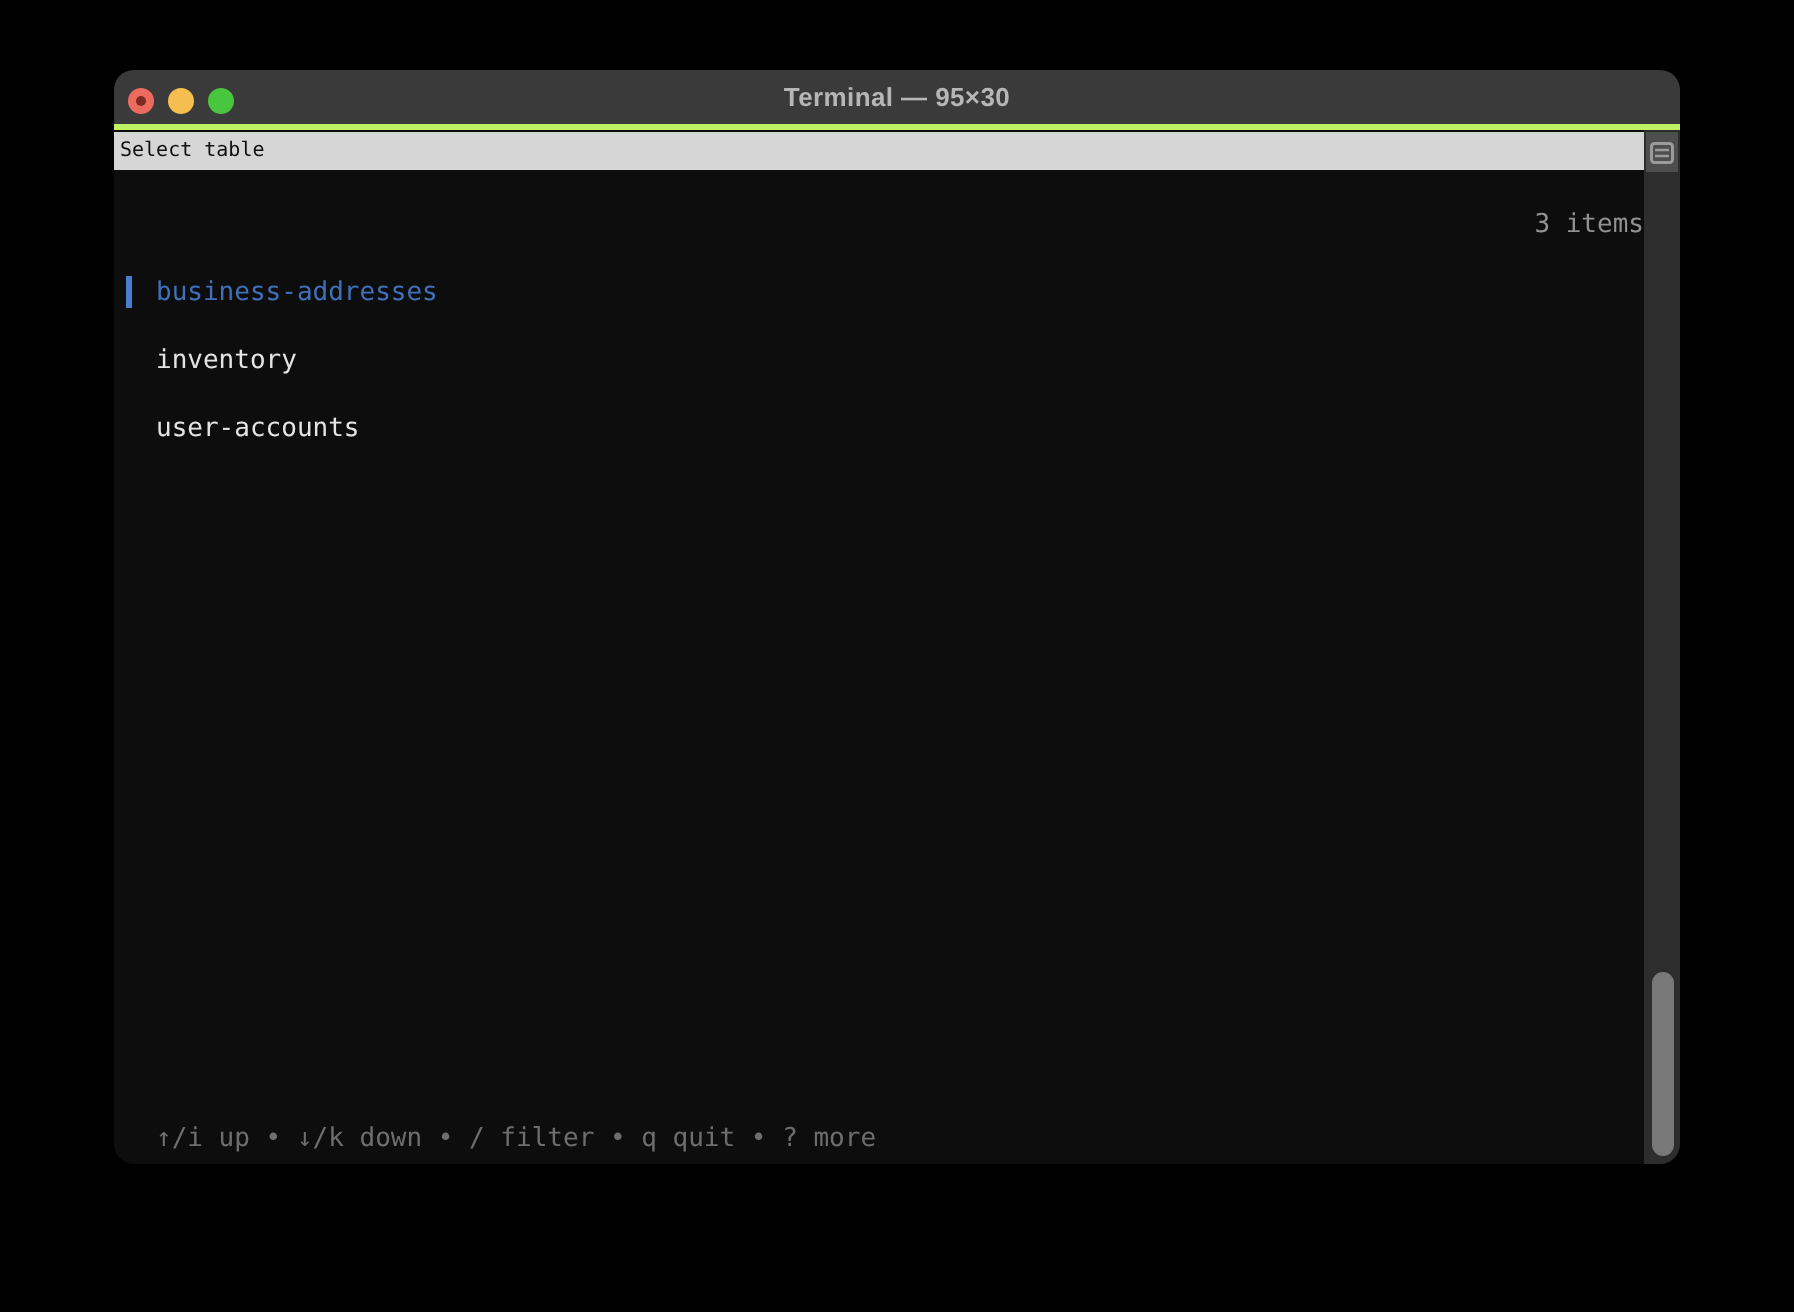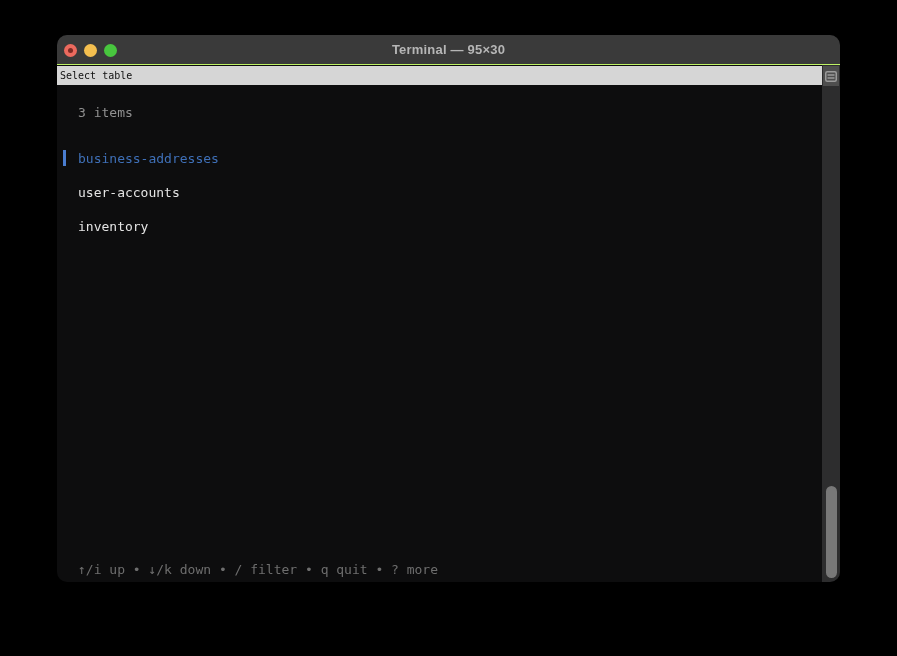--- a/index.html
+++ b/index.html
@@ -23,21 +23,21 @@
 
   .window{
     position:absolute;left:57px;top:35px;width:783px;height:547px;
     border-radius:10px;overflow:hidden;background:var(--terminal-bg);
     box-shadow:0 18px 40px rgba(0,0,0,0.8);
   }
 
   
   .titlebar{
     position:relative;height:30px;background:var(--titlebar-bg);
-    border-bottom:1px solid #bef264;
+    border-bottom:3px solid #bef264;
     display:flex;align-items:center;justify-content:center;
   }
   .traffic-lights{
     position:absolute;left:7px;top:0;height:30px;
     display:flex;align-items:center;gap:7px;
   }
   .light{width:13px;height:13px;border-radius:50%;position:relative;}
   .light .inner-dot{
     position:absolute;left:4px;top:4px;width:5px;height:5px;border-radius:50%;
   }
@@ -51,22 +51,23 @@
   .content{position:absolute;left:0;top:0;right:18px;bottom:0;}
 
   .app-header{
     margin-top:1px;height:19px;line-height:19px;
     background:var(--header-bg);color:var(--header-fg);
     padding-left:3px;font-size:10px;
   }
 
   .list-area{position:absolute;top:39px;left:0;right:0;}
   .count-row{
-    height:17px;line-height:17px;padding-left:21px;margin-bottom:29px;
+    height:17px;line-height:17px;padding-left:21px;margin-bottom:17px;
     color:var(--count-fg);
+    text-align:right;
   }
   .list-row{
     position:relative;height:17px;line-height:17px;margin-bottom:17px;
     padding-left:21px;color:var(--item-fg);
   }
   .cursor-bar{
     display:none;position:absolute;left:6px;top:0;width:3px;height:16px;
     background:var(--cursor-bar);
   }
   .list-row.selected .cursor-bar{display:block;}
@@ -109,22 +110,22 @@
   </div>
 
   <div class="terminal-body">
     <div class="content">
       <div class="app-header"><span>Select table</span></div>
 
       <div class="list-area">
         <div class="count-row">3 items</div>
 
       <div class="list-row selected"><span class="cursor-bar"></span><span class="row-label">business-addresses</span></div>
+          <div class="list-row"><span class="row-label">inventory</span></div>
           <div class="list-row"><span class="row-label">user-accounts</span></div>
-          <div class="list-row"><span class="row-label">inventory</span></div>
         </div>
 
       <div class="footer-help">↑/i up • ↓/k down • / filter • q quit • ? more</div>
     </div>
 
     <div class="scroll-col">
       <div class="pane-button">
         <svg width="12" height="11" viewBox="0 0 12 11">
           <rect x="0.75" y="0.75" width="10.5" height="9.5" rx="1.5" fill="none" stroke="#9b9b9b" stroke-width="1.5"></rect>
           <line x1="2.5" y1="4" x2="9.5" y2="4" stroke="#9b9b9b" stroke-width="1.3"></line>

